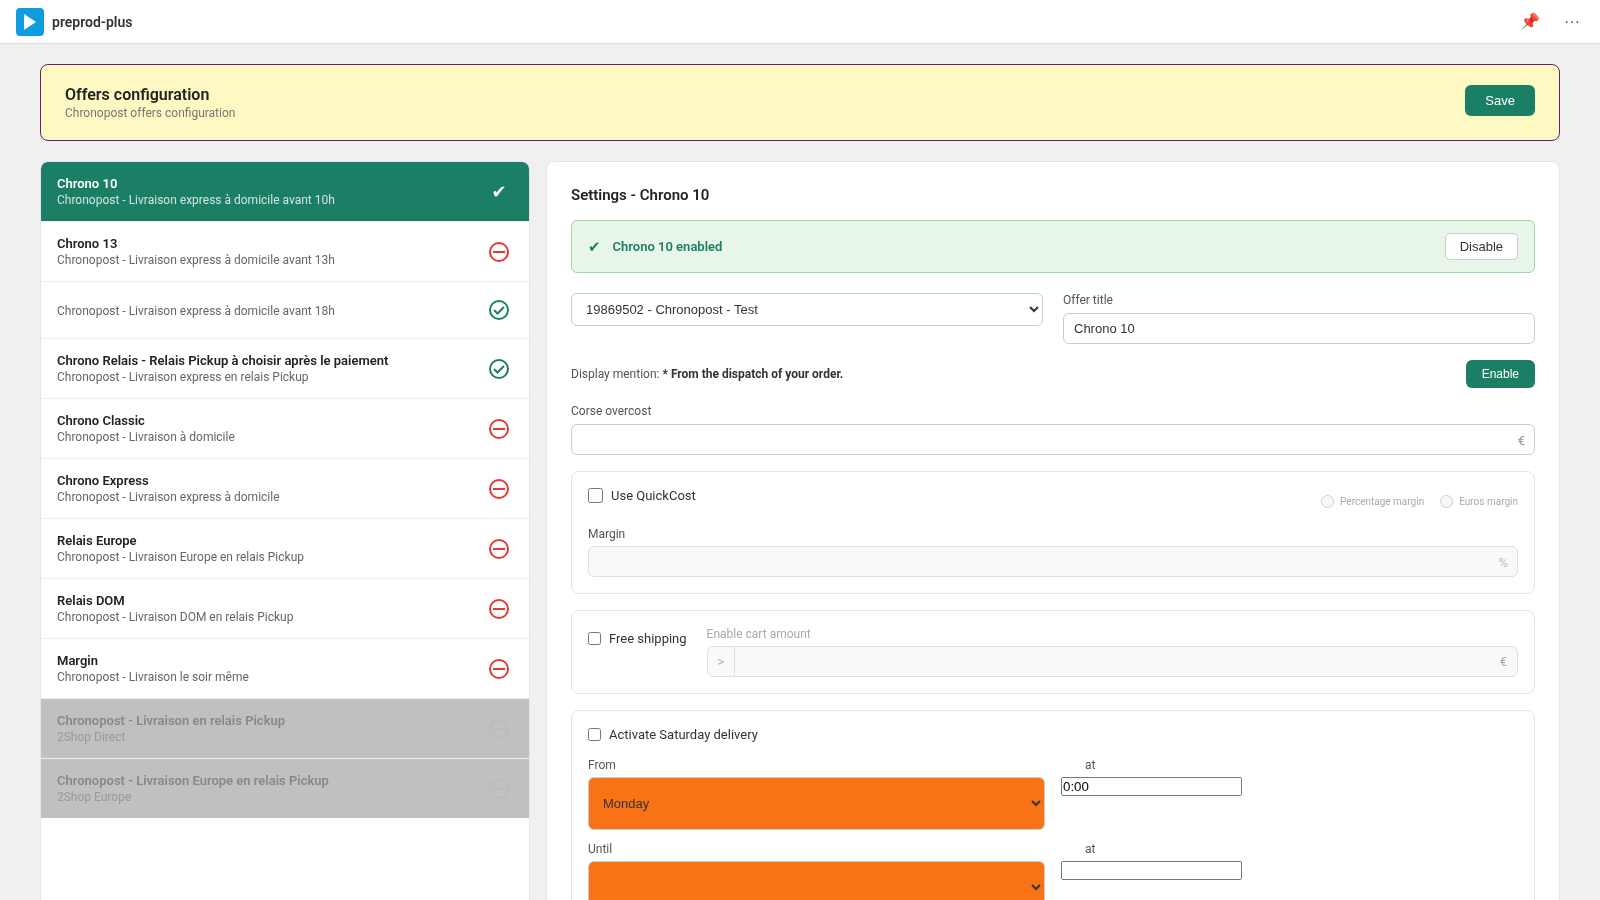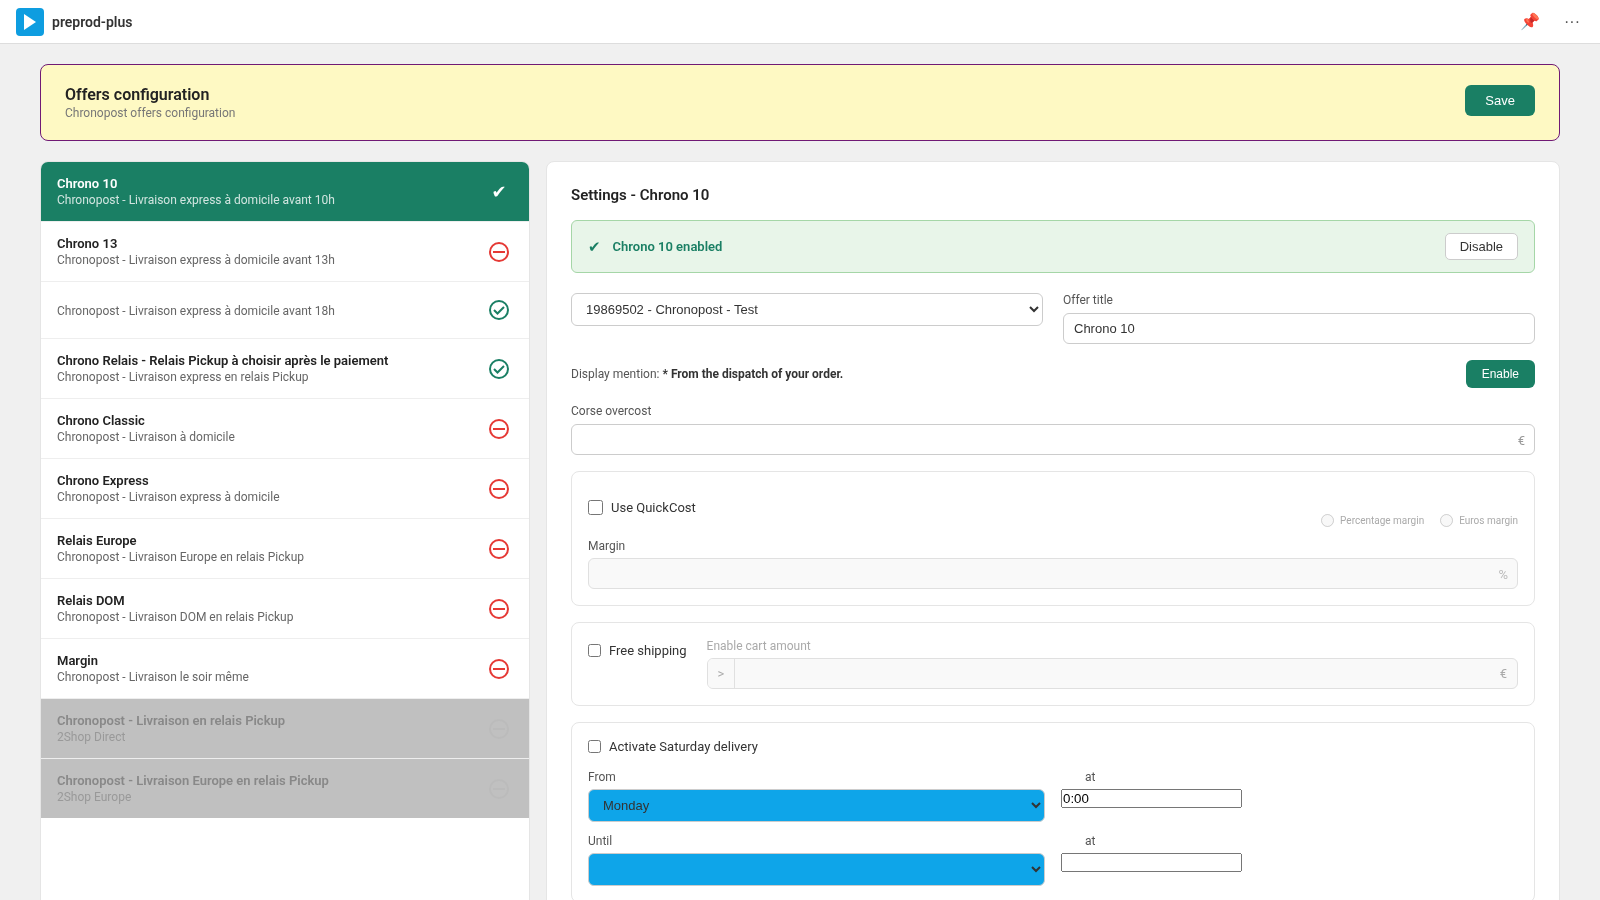--- a/index.html
+++ b/index.html
@@ -382,24 +382,24 @@
       font-size: 12px;
       color: #555;
       margin-bottom: 5px;
       display: block;
     }
     .from-until-group select,
     .from-until-group input {
       width: 100%;
       border: 1px solid #ccc;
       border-radius: 6px;
-      padding: 7px 10px;
+      padding: 17px 10px;
       font-size: 13px;
       color: #333;
-      background: #0ea5e9;
+      background: #f97316;
     }
     .at-group {
       flex: 1;
     }
     .at-group label {
       font-size: 12px;
       color: #555;
       margin-bottom: 5px;
       display: block;
       margin-left: 24px;
@@ -605,21 +605,21 @@
 
       <div class="form-group" style="margin-bottom:16px;">
         <label>Corse overcost</label>
         <div class="input-euro">
           <input type="text" value="" style="">
           <span class="euro-sign">€</span>
         </div>
       </div>
 
       <div class="card-section">
-        <div style="display:flex; align-items:flex-end; justify-content:space-between;margin-top:12px;">
+        <div style="display:flex; align-items:center; justify-content:space-between;">
           <div class="checkbox-row">
             <input type="checkbox" id="quickcost" style="">
             <label for="quickcost">Use QuickCost</label>
           </div>
           <div class="radio-row">
             <div class="radio-item">
               <input type="radio" id="pct-margin" name="margin-type" disabled="" style="">
               <label for="pct-margin">Percentage margin</label>
             </div>
             <div class="radio-item">

